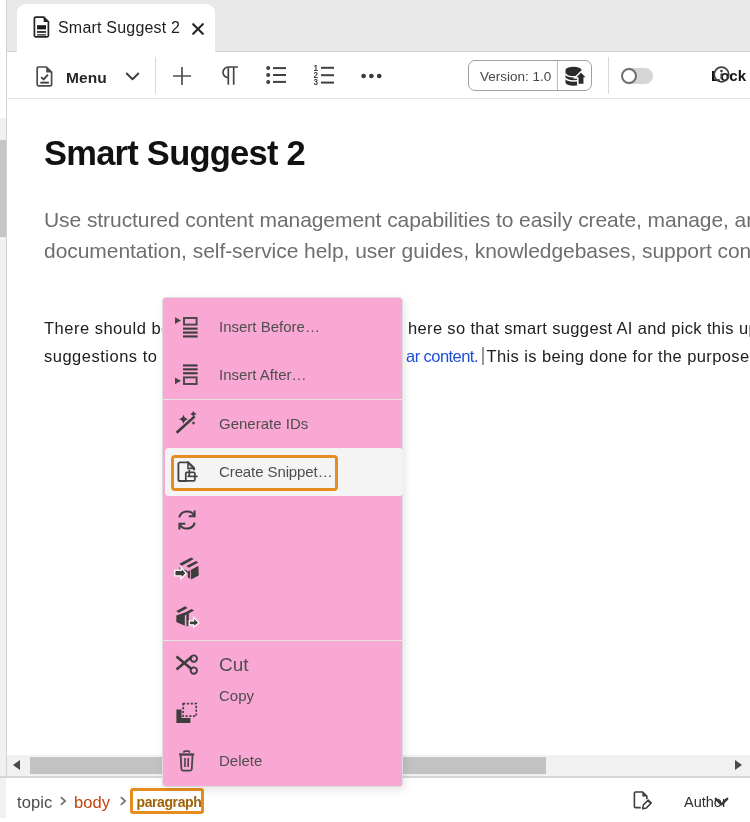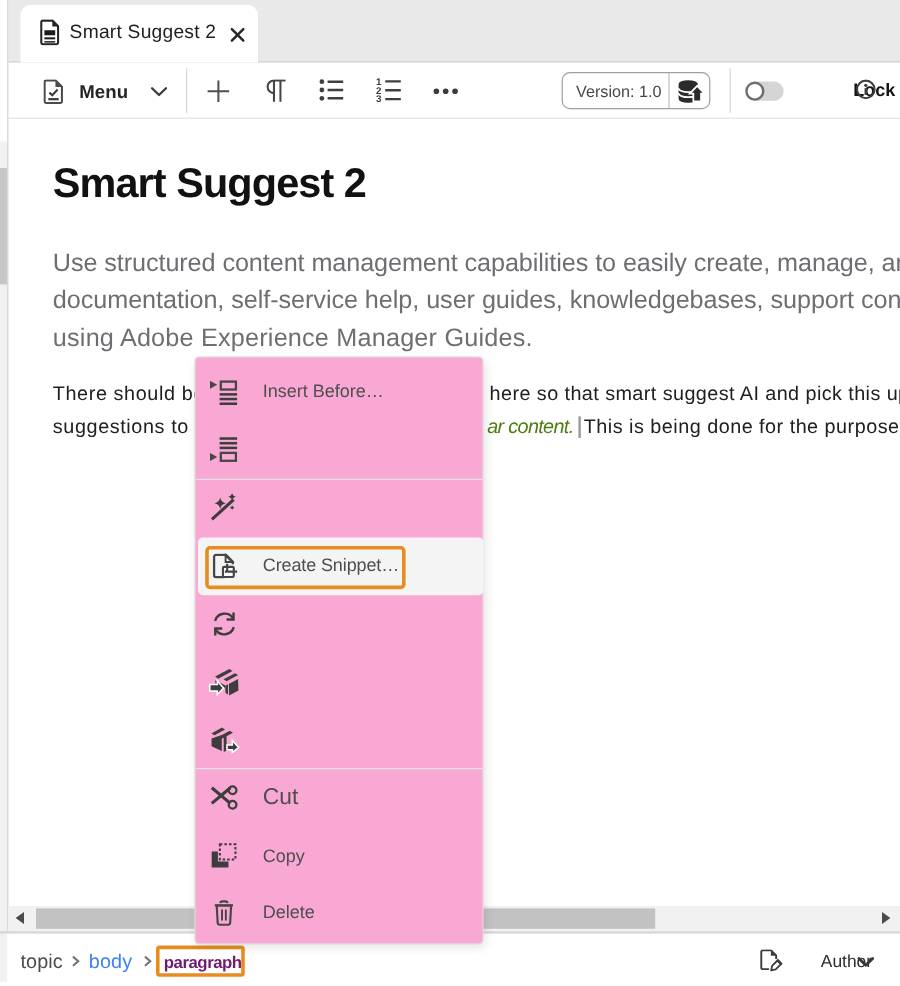--- a/index.html
+++ b/index.html
@@ -90,48 +90,47 @@
   <div class="abs nw" style="left:663px;top:67px;font-size:15px;font-weight:700;color:#131313;margin-left:48px;">Lock</div>
   <svg class="abs" style="left:713px;top:66px;" width="17" height="17" viewBox="0 0 17 17">
     <circle cx="8.5" cy="8.5" r="7.3" fill="none" stroke="#3e3e3e" stroke-width="1.7"></circle>
     <circle cx="8.5" cy="5.1" r="1.35" fill="#3e3e3e"></circle>
     <rect x="7.45" y="7.5" width="2.1" height="5.6" fill="#3e3e3e"></rect>
   </svg>
 
   <div class="abs nw" style="left:44px;top:133.5px;font-size:34.5px;font-weight:700;letter-spacing:-0.75px;color:#111;">Smart Suggest 2</div>
   <div class="abs nw" style="left:44px;top:208px;font-size:21px;letter-spacing:-0.07px;color:#6e6e72;">Use structured content management capabilities to easily create, manage, and deliver product</div>
   <div class="abs nw" style="left:44px;top:239px;font-size:21px;letter-spacing:-0.05px;color:#6e6e72;">documentation, self-service help, user guides, knowledgebases, support content, etc.</div>
-  <div class="abs nw" style="left:44px;top:270px;font-size:21px;letter-spacing:0.17px;color:#6e6e72;">using Adobe Experience Manager Guides.</div>
   <div class="abs nw" style="left:44px;top:319px;font-size:16.5px;letter-spacing:0.5px;color:#202020;">There should be some more content</div>
   <div class="abs nw" style="left:408px;top:319px;font-size:16.5px;letter-spacing:0.35px;color:#202020;">here so that smart suggest AI and pick this up and provide</div>
   <div class="abs nw" style="left:44px;top:346.5px;font-size:16.5px;letter-spacing:0.5px;color:#202020;">suggestions to create more simil</div>
-  <div class="abs nw" style="left:406px;top:346.5px;font-size:16.5px;letter-spacing:-0.55px;color:#4d7c0f;font-style:italic;">ar content.</div>
+  <div class="abs nw" style="left:406px;top:346.5px;font-size:16.5px;letter-spacing:-0.55px;color:#1d4ed8;">ar content.</div>
   <div class="abs" style="left:481.5px;top:347px;width:2.5px;height:17.5px;background:#9a9a9a;"></div>
   <div class="abs nw" style="left:486.5px;top:346.5px;font-size:16.5px;letter-spacing:0.4px;color:#202020;">This is being done for the purposes of testing</div>
 
   <div class="abs" style="left:0;top:118px;width:6px;height:700px;background:#f1f1f1;"></div>
   <div class="abs" style="left:0;top:140px;width:6px;height:97px;background:#c6c6c6;"></div>
   <div class="abs" style="left:6px;top:0;width:1px;height:777px;background:#d2d2d2;"></div>
 
   <div class="abs" style="left:7px;top:755px;width:743px;height:21px;background:#f1f1f1;"></div>
   <div class="abs" style="left:13px;top:760px;width:0;height:0;border-style:solid;border-width:5.5px 7px 5.5px 0;border-color:transparent #4a4a4a transparent transparent;"></div>
   <div class="abs" style="left:735px;top:760px;width:0;height:0;border-style:solid;border-width:5.5px 0 5.5px 7px;border-color:transparent transparent transparent #4a4a4a;"></div>
   <div class="abs" style="left:30px;top:757px;width:516px;height:17px;background:#c2c2c2;"></div>
   <div class="abs" style="left:0;top:776px;width:750px;height:1.5px;background:#d6d6d6;"></div>
 
   <div class="abs nw" style="left:17px;top:793px;font-size:16.5px;letter-spacing:0.1px;color:#4b4b4b;">topic</div>
   <svg class="abs" style="left:59px;top:796px;" width="8" height="10" viewBox="0 0 8 10">
       <path d="M1.8 1.2 L6.2 5 L1.8 8.8" fill="none" stroke="#737373" stroke-width="1.7"></path>
     </svg>
-  <div class="abs nw" style="left:74px;top:793px;font-size:16.5px;letter-spacing:0.1px;color:#3b82f6;">body</div>
+  <div class="abs nw" style="left:74px;top:793px;font-size:16.5px;letter-spacing:0.1px;color:#c2410c;">body</div>
   <svg class="abs" style="left:119px;top:796px;" width="8" height="10" viewBox="0 0 8 10">
       <path d="M1.8 1.2 L6.2 5 L1.8 8.8" fill="none" stroke="#737373" stroke-width="1.7"></path>
     </svg>
   <div class="abs" style="left:130px;top:787.5px;width:74px;height:26px;border:3px solid #E78D1F;border-radius:3px;box-sizing:border-box;background:#fff;"></div>
-  <div class="abs nw" style="left:136.5px;top:794px;font-size:14px;font-weight:700;letter-spacing:-0.4px;color:#701a75;">paragraph</div>
+  <div class="abs nw" style="left:136.5px;top:794px;font-size:14px;font-weight:700;letter-spacing:-0.4px;color:#a16207;">paragraph</div>
 
   <svg class="abs" style="left:633px;top:791px;" width="22" height="21" viewBox="0 0 22 21">
     <path d="M7.8 16.6 H2.6 A1.2 1.2 0 0 1 1.4 15.4 V2.2 A1.2 1.2 0 0 1 2.6 1 H9.6 L13.8 5.2 V8.2" fill="none" stroke="#3c3c3c" stroke-width="1.6"></path>
     <path d="M9.4 1.3 V5.5 H13.6 Z" fill="#3c3c3c"></path>
     <path d="M10.4 13.9 L15.3 9 L18.3 12 L13.4 16.9 L9.6 17.7 Z" fill="#fff" stroke="#3c3c3c" stroke-width="1.5" stroke-linejoin="round"></path>
     <path d="M14.6 9.7 L17.6 12.7" stroke="#3c3c3c" stroke-width="1.2"></path>
   </svg>
   <div class="abs nw" style="left:684px;top:794px;font-size:14.5px;color:#2d2d2d;">Author</div>
   <svg class="abs" style="left:714px;top:797px;" width="15" height="10" viewBox="0 0 15 10">
       <path d="M1.8 1.8 L7.5 7.4 L13.2 1.8" fill="none" stroke="#383838" stroke-width="2.4" stroke-linecap="round" stroke-linejoin="round"></path>
@@ -148,26 +147,28 @@
 <rect x="8" y="19.4" width="14.6" height="2.1" fill="#3d3d3d"></rect>
 </svg>
       <div class="abs nw" style="left:56.5px;top:4.5px;height:48px;line-height:48px;font-size:15px;color:#4e4e4e;">Insert Before…</div>
   <svg class="abs" style="left:12px;top:65.5px;" width="24" height="22" viewBox="0 0 24 22">
 <rect x="8" y="0.4" width="14.6" height="2.1" fill="#3d3d3d"></rect>
 <rect x="8" y="4.3" width="14.6" height="2.1" fill="#3d3d3d"></rect>
 <rect x="8" y="8.2" width="14.6" height="2.1" fill="#3d3d3d"></rect>
 <rect x="9" y="13.4" width="12.6" height="6.6" fill="none" stroke="#464646" stroke-width="1.9"></rect>
 <path d="M0 13.4 L6 16.8 L0 20.2 Z" fill="#464646"></path>
 </svg>
+      <div class="abs nw" style="left:56.5px;top:52.5px;height:48px;line-height:48px;font-size:15px;color:#4e4e4e;">Insert After…</div>
   <svg class="abs" style="left:12px;top:112.5px;" width="24" height="26" viewBox="0 0 24 26">
 <path d="M1.6 21.8 L19.7 5.4" stroke="#3d3d3d" stroke-width="2.6"></path>
 <path d="M 8.5 3.6000000000000005 Q 9.252 7.548000000000001 13.2 8.3 Q 9.252 9.052000000000001 8.5 13.0 Q 7.748 9.052000000000001 3.8 8.3 Q 7.748 7.548000000000001 8.5 3.6000000000000005 Z" fill="#3d3d3d"></path>
 <path d="M 18.4 -0.2999999999999998 Q 18.927999999999997 2.472 21.7 3.0 Q 18.927999999999997 3.528 18.4 6.3 Q 17.872 3.528 15.099999999999998 3.0 Q 17.872 2.472 18.4 -0.2999999999999998 Z" fill="#3d3d3d"></path>
 <path d="M 18.5 10.1 Q 18.82 11.78 20.5 12.1 Q 18.82 12.42 18.5 14.1 Q 18.18 12.42 16.5 12.1 Q 18.18 11.78 18.5 10.1 Z" fill="#3d3d3d"></path>
 </svg>
+      <div class="abs nw" style="left:56.5px;top:101.5px;height:48px;line-height:48px;font-size:15px;color:#4e4e4e;">Generate IDs</div>
   <div class="abs" style="left:2px;top:149.5px;width:238px;height:48px;background:#f4f4f4;border-radius:4px;"></div>
       <div class="abs" style="left:8.5px;top:157.0px;width:167px;height:35.5px;border:3px solid #E78D1F;border-radius:4px;box-sizing:border-box;"></div>
       <svg class="abs" style="left:12px;top:162.5px;" width="24" height="22" viewBox="0 0 24 22">
 <path d="M12.2 20 H5 A1.6 1.6 0 0 1 3.4 18.4 V3 A1.6 1.6 0 0 1 5 1.4 H13.4 L19 7 V9.2" fill="none" stroke="#464646" stroke-width="1.9"></path>
 <path d="M13 1.7 V7.4 H18.7 Z" fill="none" stroke="#464646" stroke-width="1.6"></path>
 <rect x="10.8" y="11.4" width="9" height="8.4" rx="1" fill="#fff" stroke="#464646" stroke-width="1.8"></rect>
 <path d="M14.3 8.8 V15.4 M22.6 15.3 H12.4" stroke="#464646" stroke-width="1.8" fill="none"></path>
 </svg>
       <div class="abs nw" style="left:56.5px;top:149.5px;height:48px;line-height:48px;font-size:15px;letter-spacing:-0.1px;color:#4e4e4e;">Create Snippet…</div>
   <svg class="abs" style="left:12px;top:210.5px;" width="24" height="22" viewBox="0 0 24 22">
@@ -195,21 +196,21 @@
 <path d="M1.5 2.5 L17 15.5" stroke="#3d3d3d" stroke-width="2.6"></path>
 <path d="M1.5 15.5 L17 2.5" stroke="#3d3d3d" stroke-width="2.6"></path>
 <circle cx="18.8" cy="4.6" r="3.2" fill="none" stroke="#3d3d3d" stroke-width="1.9"></circle>
 <circle cx="18.8" cy="16.6" r="3.2" fill="none" stroke="#3d3d3d" stroke-width="1.9"></circle>
 </svg>
       <div class="abs nw" style="left:56.5px;top:342.5px;height:48px;line-height:48px;font-size:19px;color:#4e4e4e;">Cut</div>
   <svg class="abs" style="left:12px;top:403.5px;" width="24" height="22" viewBox="0 0 24 22">
 <path d="M1.4 7.6 H6.6 V16 H15.4 V21 H1.4 Z" fill="#3d3d3d"></path>
 <rect x="8.2" y="1.6" width="13" height="12.6" fill="none" stroke="#3d3d3d" stroke-width="1.7" stroke-dasharray="2.1 1.7"></rect>
 </svg>
-      <div class="abs nw" style="left:56.5px;top:392px;height:48px;line-height:48px;font-size:15px;color:#4e4e4e;text-align:center;">Copy</div>
+      <div class="abs nw" style="left:56.5px;top:374px;height:48px;line-height:48px;font-size:15px;color:#4e4e4e;text-align:center;">Copy</div>
   <svg class="abs" style="left:12px;top:451.5px;" width="24" height="22" viewBox="0 0 24 22">
 <path d="M8.6 2.6 A1.6 1.6 0 0 1 10.2 1.2 H13 A1.6 1.6 0 0 1 14.6 2.6" fill="none" stroke="#464646" stroke-width="1.8"></path>
 <path d="M4 4.4 H19.2" stroke="#464646" stroke-width="1.9"></path>
 <path d="M5.6 4.6 H17.6 L16.8 19 A1.7 1.7 0 0 1 15.1 20.6 H8.1 A1.7 1.7 0 0 1 6.4 19 Z" fill="none" stroke="#464646" stroke-width="1.8"></path>
 <path d="M10 8 V17 M13.2 8 V17" stroke="#464646" stroke-width="1.6"></path>
 </svg>
       <div class="abs nw" style="left:56.5px;top:438.5px;height:48px;line-height:48px;font-size:15px;color:#4e4e4e;">Delete</div>
   </div>
 </div>
 

